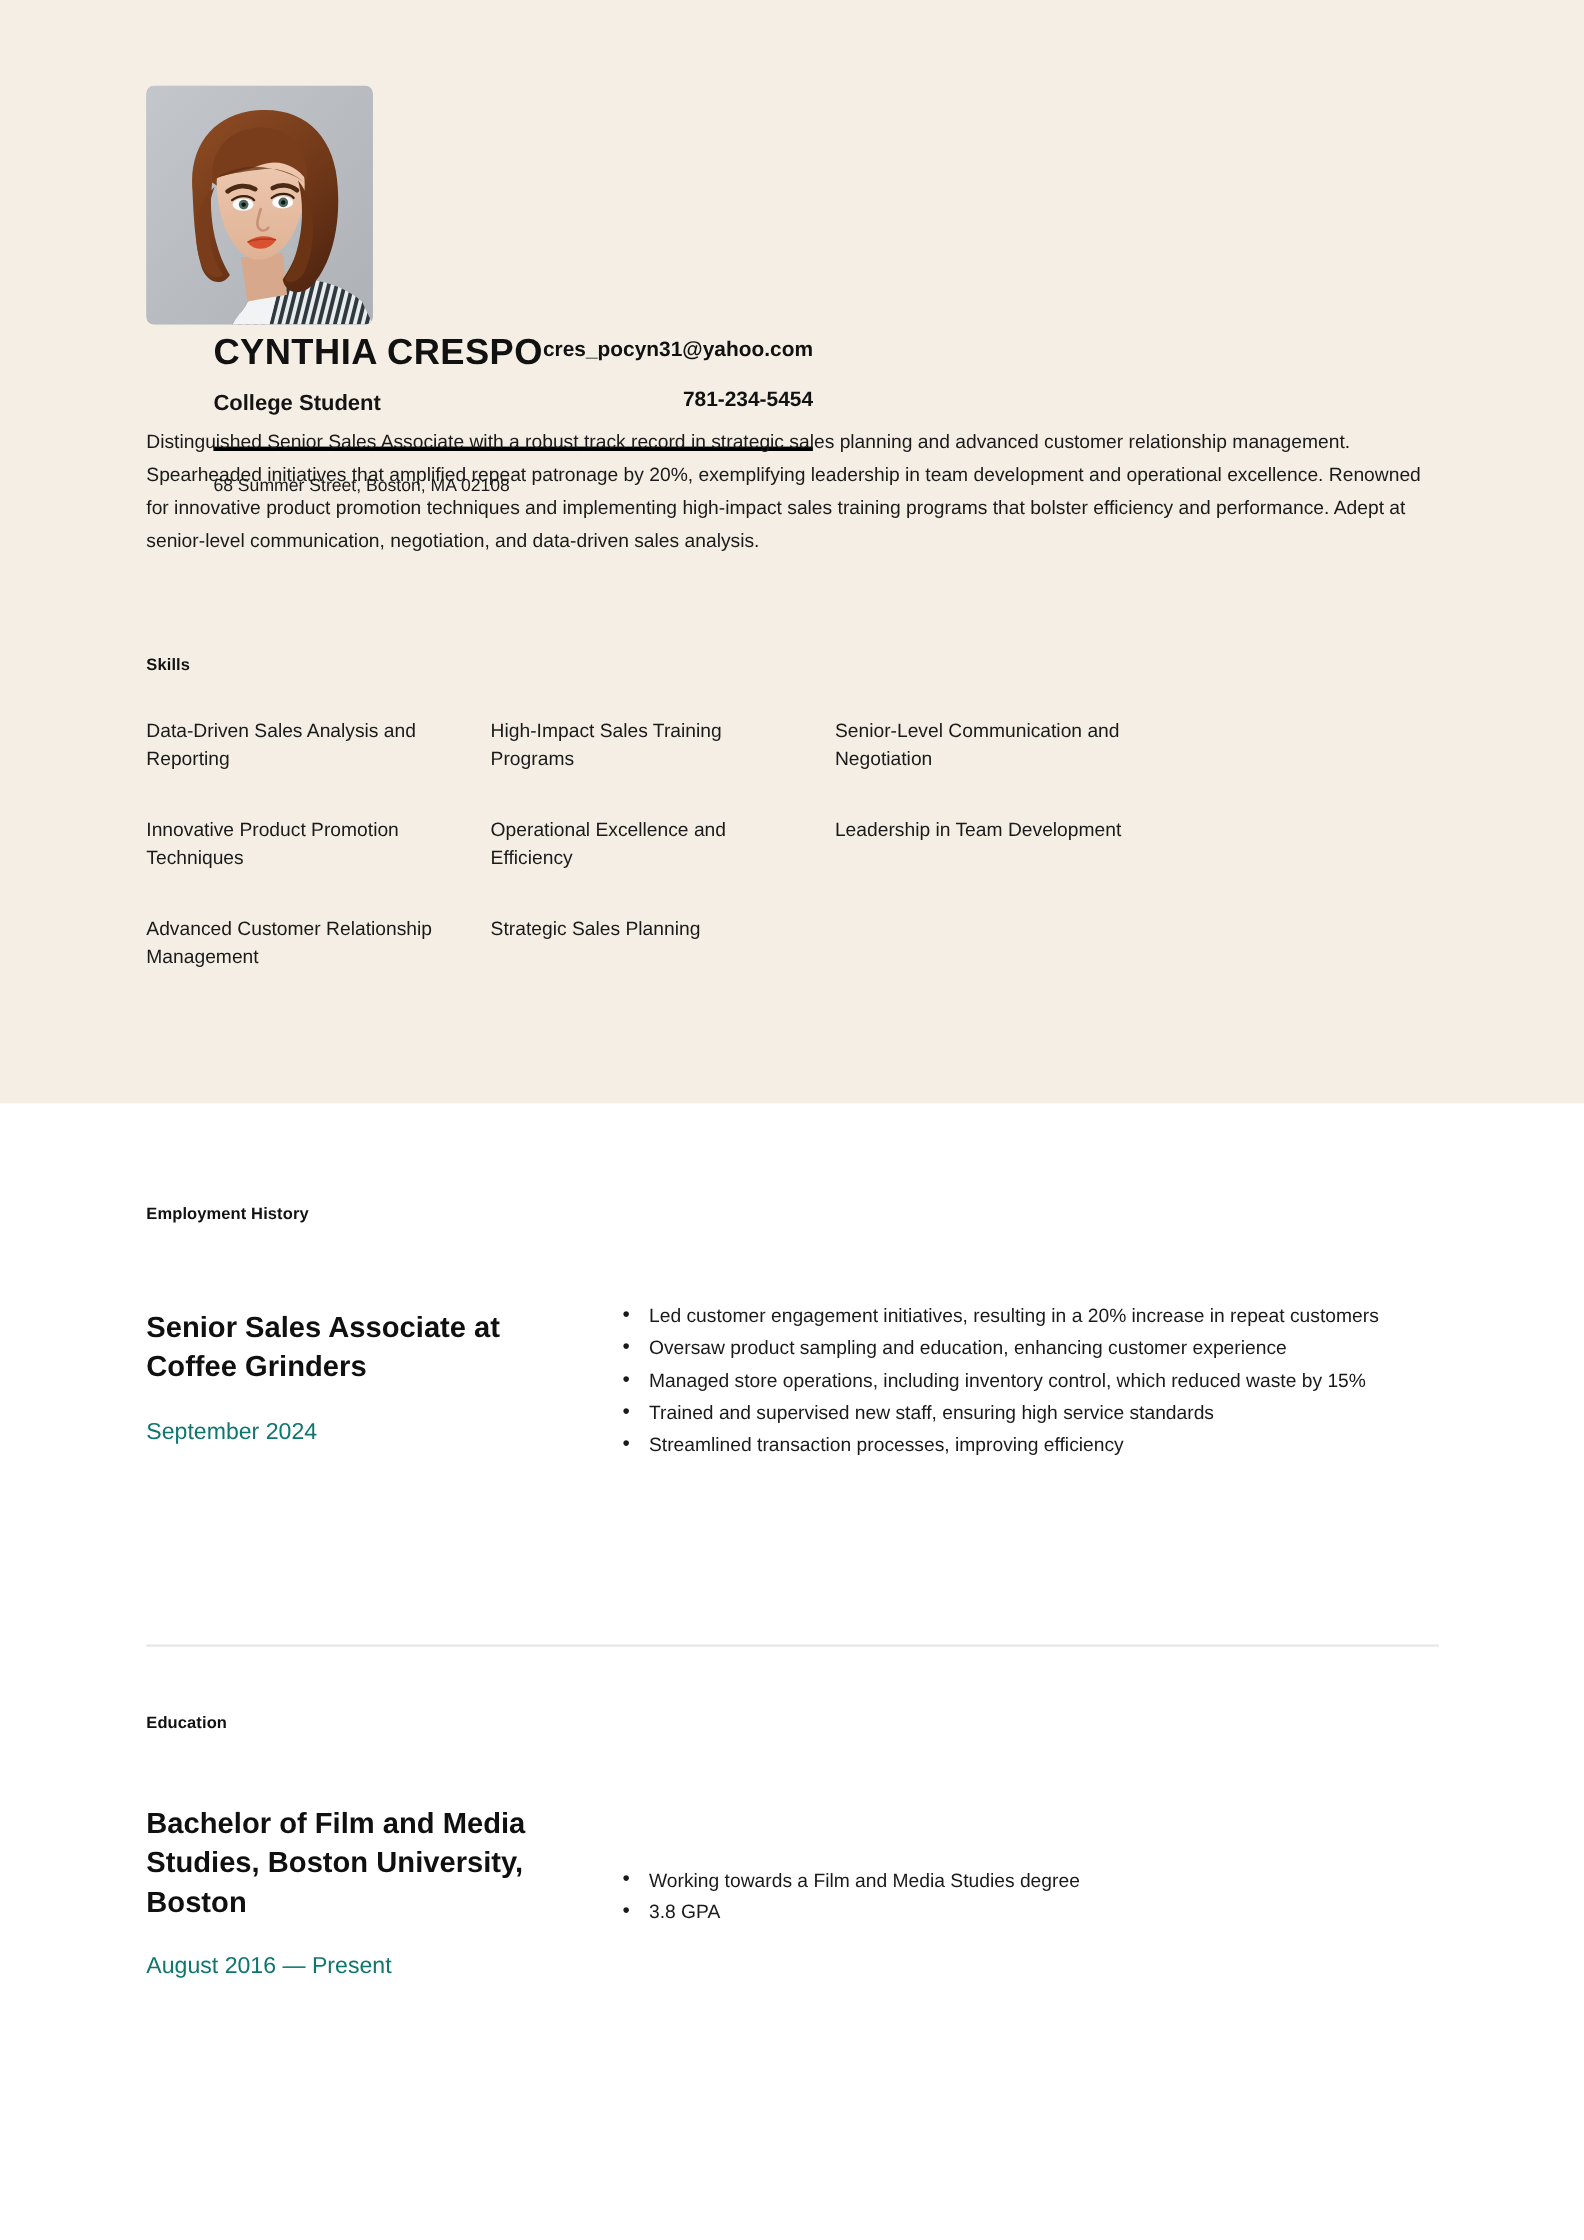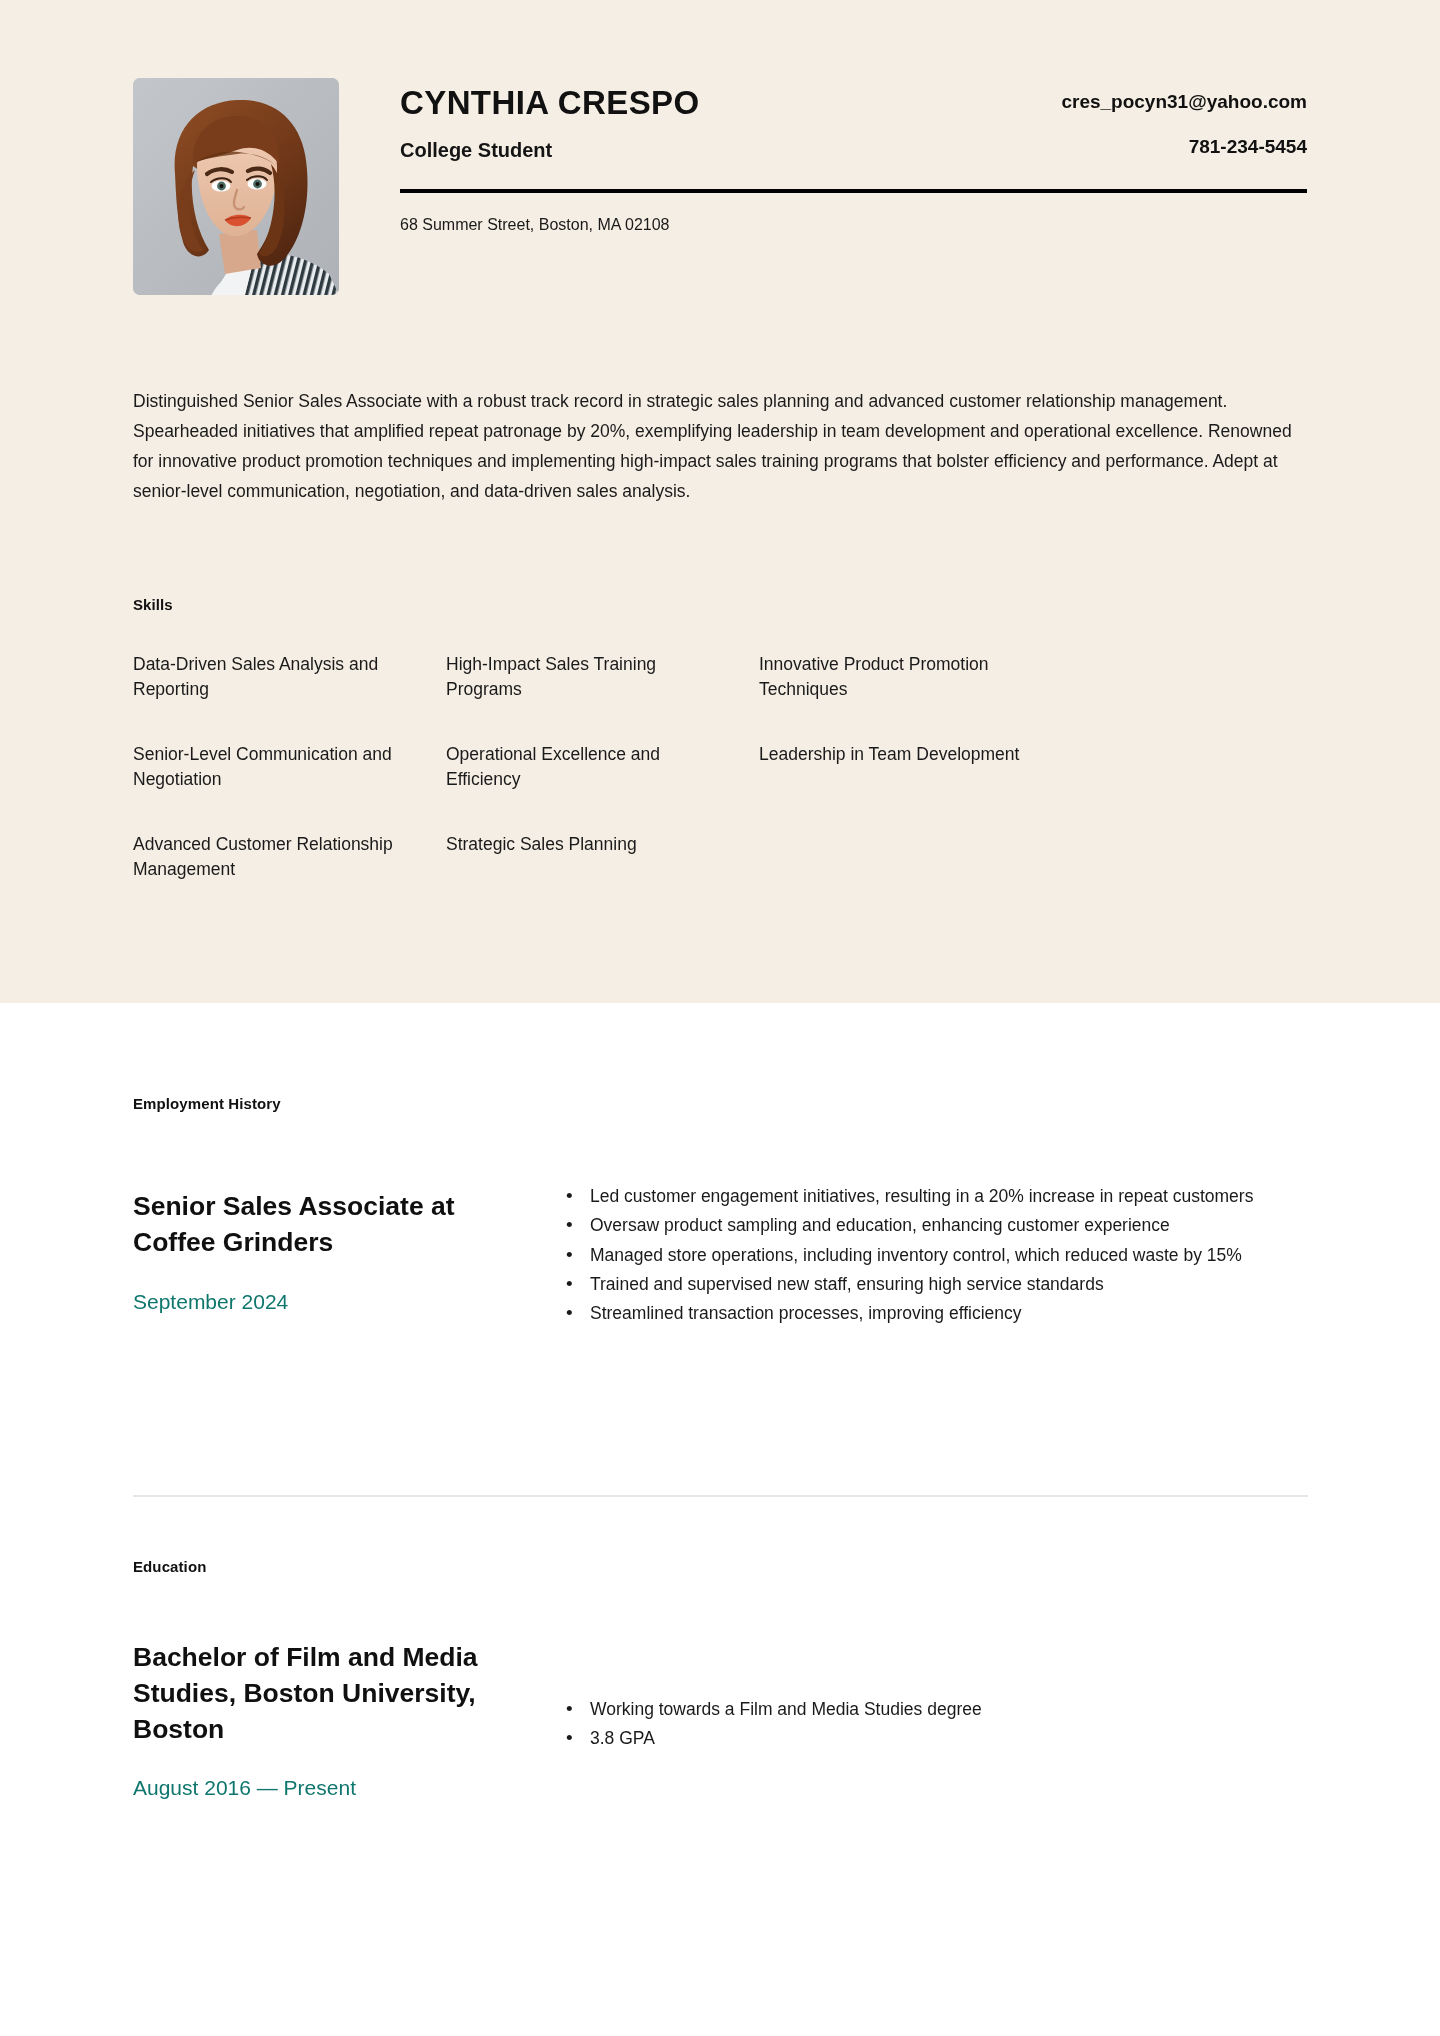--- a/index.html
+++ b/index.html
@@ -27,20 +27,21 @@
     top: 0;
     width: 1440px;
     height: 1003px;
     background: #F5EEE4;
   }
 
   .inner {
     position: absolute;
     left: 133px;
     width: 1174px;
+    flex-direction: column;
   }
 
   
   .header {
     top: 78px;
     display: flex;
     align-items: flex-start;
   }
 
   .photo {
@@ -320,22 +321,22 @@
     </div>
   </div>
 
   <div class="inner summary">Distinguished Senior Sales Associate with a robust track record in strategic sales planning and advanced customer relationship management. Spearheaded initiatives that amplified repeat patronage by 20%, exemplifying leadership in team development and operational excellence. Renowned for innovative product promotion techniques and implementing high-impact sales training programs that bolster efficiency and performance. Adept at senior-level communication, negotiation, and data-driven sales analysis.</div>
 
   <div class="inner skills-block">
     <div class="section-label">Skills</div>
     <div class="skills-grid">
       <div class="skill-item">Data-Driven Sales Analysis and Reporting</div>
       <div class="skill-item">High-Impact Sales Training Programs</div>
+      <div class="skill-item">Senior-Level Communication and Negotiation</div>
       <div class="skill-item">Innovative Product Promotion Techniques</div>
-      <div class="skill-item">Senior-Level Communication and Negotiation</div>
       <div class="skill-item">Operational Excellence and Efficiency</div>
       <div class="skill-item">Leadership in Team Development</div>
       <div class="skill-item">Advanced Customer Relationship Management</div>
       <div class="skill-item">Strategic Sales Planning</div>
     </div>
   </div>
 
   <div class="inner employment-block">
     <div class="section-label">Employment History</div>
 

